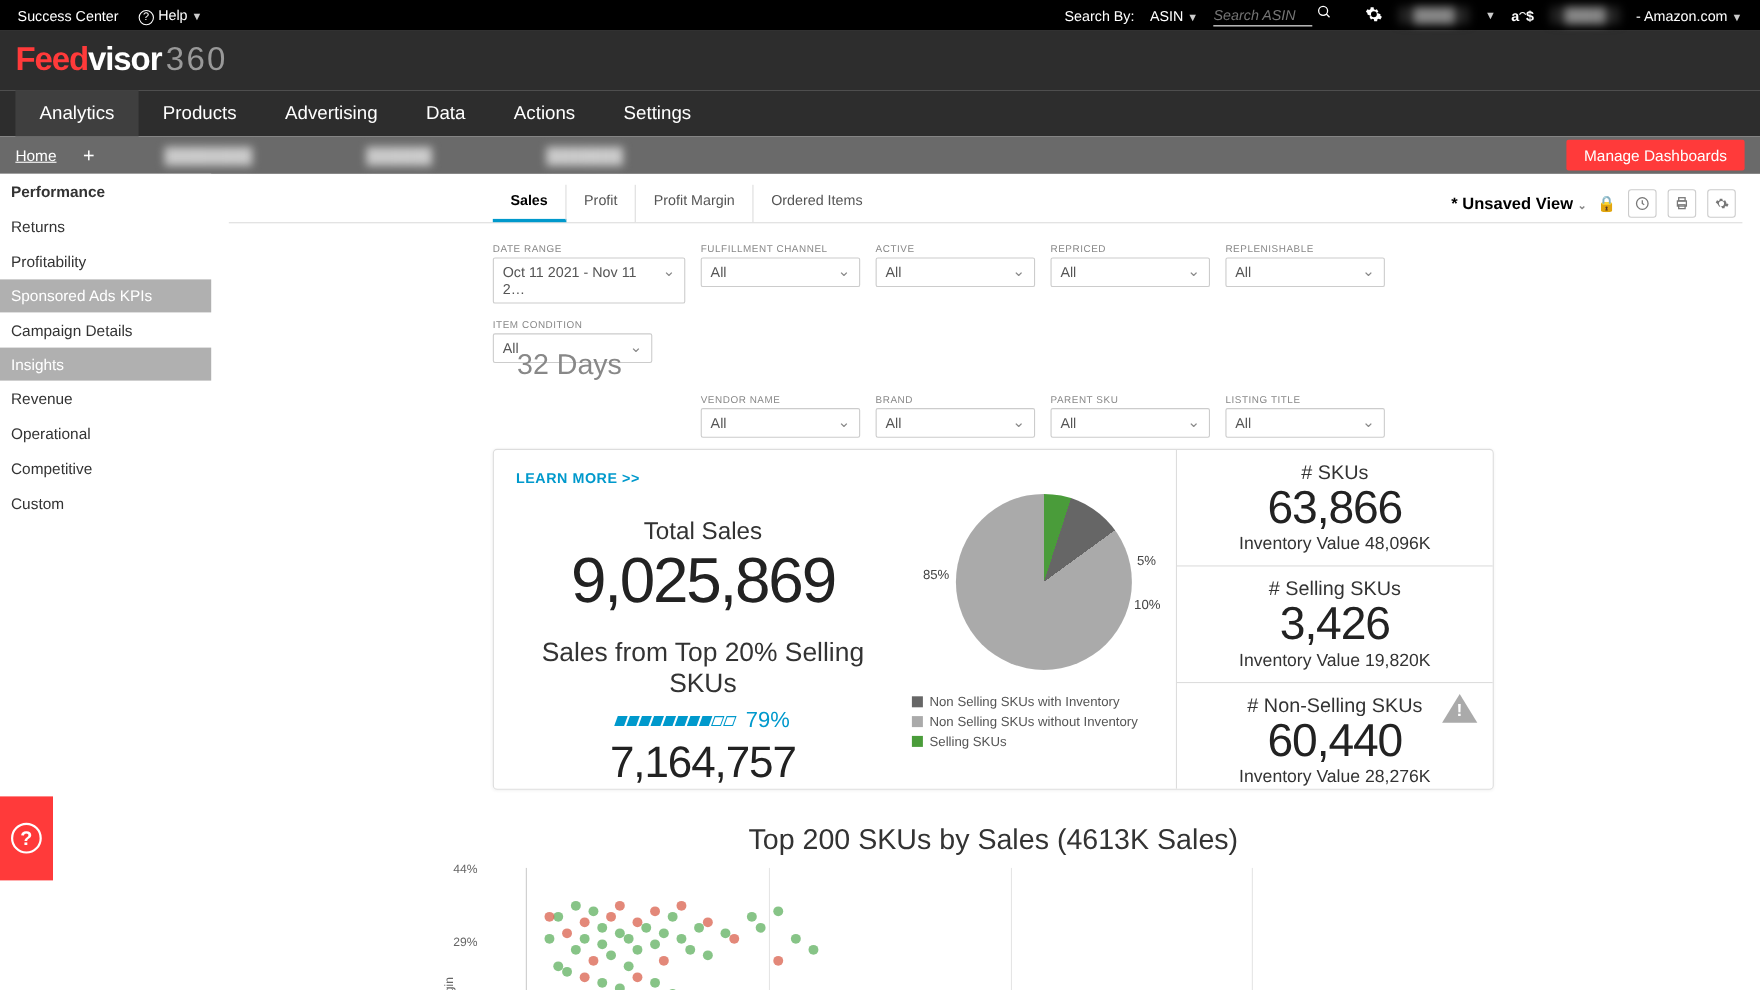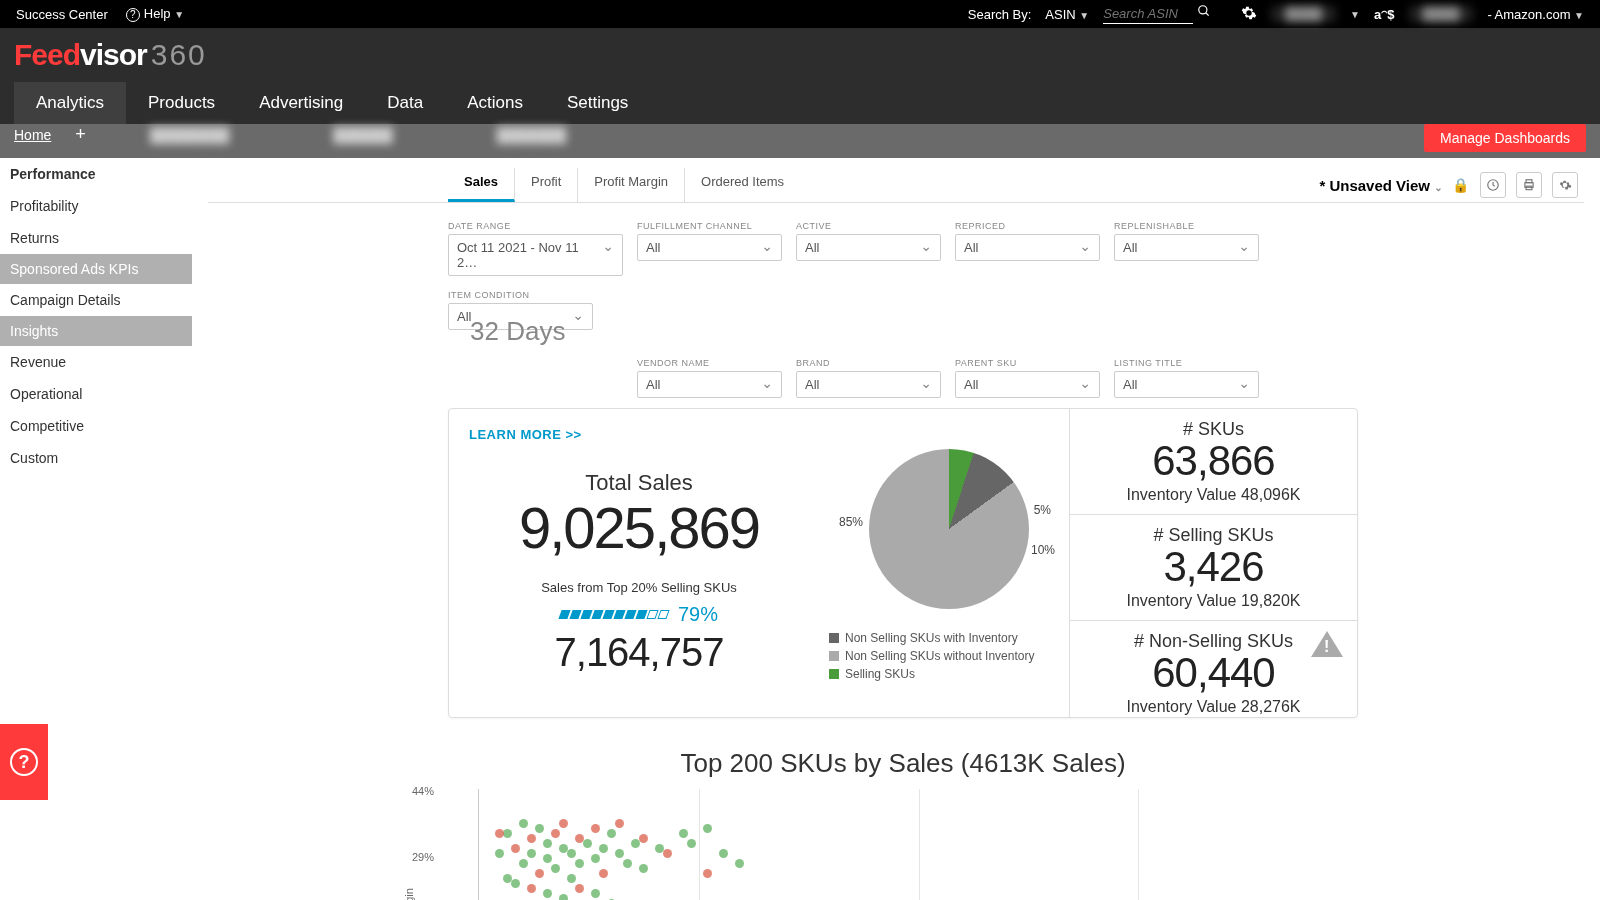--- a/index.html
+++ b/index.html
@@ -9,21 +9,21 @@
 .topbar .right { gap:14px;}
 .topbar .search-input { background:transparent; border:none; border-bottom:1px solid #fff; color:#fff; font-style:italic; font-size:13px; width:90px; padding:2px 0;}
 .topbar .masked { filter:blur(4px); color:#888; background:#222; border-radius:3px; padding:0 14px; height:16px;}
 .brandbar { background:#2d2d2d; height:54px; display:flex; align-items:center; padding-left:14px;}
 .brand-feed { color:#ff3a3a; font-size:30px; font-weight:600; letter-spacing:-1px;}
 .brand-visor { color:#fff; font-size:30px; font-weight:600; letter-spacing:-1px;}
 .brand-360 { color:#999; font-size:30px; font-weight:300; margin-left:4px; letter-spacing:2px;}
 .navbar { background:#2d2d2d; height:42px; display:flex; align-items:stretch; padding-left:14px;}
 .navbar .tab { color:#fff; font-size:17px; padding:0 22px; display:flex; align-items:center; cursor:pointer;}
 .navbar .tab.active { background:#3f3f3f; }
-.subnav { background:#6a6a6a; height:34px; display:flex; align-items:flex-start; padding:0 14px; color:#fff; font-size:14px; justify-content:space-between;}
+.subnav { background:#6a6a6a; height:34px; display:flex; align-items:center; padding:0 14px; color:#fff; font-size:14px; justify-content:space-between;}
 .subnav .left { display:flex; align-items:center; gap:24px;}
 .subnav .home { text-decoration:underline; cursor:pointer;}
 .subnav .plus { font-size:18px; cursor:pointer;}
 .subnav .blur-item { filter:blur(4px); color:#ccc; padding:0 40px; }
 .manage-btn { background:#ff3a3a; color:#fff; border:none; padding:6px 16px; font-size:14px; border-radius:2px; cursor:pointer;}
 .body { display:flex; height:calc(900px - 28px - 54px - 42px - 34px); }
 .sidebar { width:192px; background:#fff; font-size:14px;}
 .sidebar .section { background:#b0b0b0; color:#fff; padding:7px 10px; font-size:14px;}
 .sidebar .item { padding:8px 10px; color:#333; cursor:pointer;}
 .sidebar .item.active { font-weight:700; }
@@ -41,21 +41,21 @@
 .filter label { font-size:9px; color:#888; letter-spacing:0.5px; text-transform:uppercase;}
 .filter .sel { border:1px solid #ccc; border-radius:2px; padding:5px 24px 5px 8px; font-size:13px; color:#555; width:145px; background:#fff; position:relative; cursor:pointer;}
 .filter .sel::after { content:"⌄"; position:absolute; right:8px; top:3px; color:#888; font-size:14px;}
 .filter .sel.wide { width:175px;}
 .days-label { position:absolute; left:470px; top:316px; font-size:26px; color:#888; font-weight:300;}
 .summary-card { border:1px solid #ddd; border-radius:4px; margin-left:240px; width:910px; height:310px; display:flex; box-shadow:0 1px 3px rgba(0,0,0,0.05);}
 .sc-left { width:380px; padding:18px 20px;}
 .learn-more { color:#0099cc; font-size:13px; font-weight:600; letter-spacing:0.5px;}
 .ts-label { font-size:22px; color:#333; margin-top:28px; text-align:center;}
 .ts-value { font-size:58px; color:#222; text-align:center; font-weight:400; letter-spacing:-2px; line-height:1.1;}
-.ts-sub { font-size:13px; color:#333; text-align:center; margin-top:20px;}
+.ts-sub { font-size:24px; color:#333; text-align:center; margin-top:20px;}
 .ts-bar { display:flex; gap:2px; justify-content:center; margin-top:8px; align-items:center;}
 .ts-bar .seg { width:9px; height:9px; transform:skewX(-20deg);}
 .ts-bar .seg.f { background:#0099cc; }
 .ts-bar .seg.e { background:#fff; border:1px solid #0099cc; }
 .ts-pct { color:#0099cc; font-size:20px; margin-left:8px; font-weight:400;text-align:center;}
 .ts-sub-val { font-size:40px; color:#222; text-align:center; letter-spacing:-1px; margin-top:4px;}
 .sc-mid { width:240px; padding-top:40px; display:flex; flex-direction:column; align-items:center;}
 .pie-wrap { position:relative; width:160px; height:160px;}
 .pie { width:160px; height:160px; border-radius:50%; background:conic-gradient(#4a9c3a 0deg 18deg, #666 18deg 54deg, #aaa 54deg 360deg); transform:rotate(0deg);}
 .pie-label { position:absolute; font-size:12px; color:#444;}
@@ -140,22 +140,22 @@
     <span class="blur-item">████████</span>
     <span class="blur-item">██████</span>
     <span class="blur-item">███████</span>
   </div>
   <button class="manage-btn">Manage Dashboards</button>
 </div>
 
 <div class="body">
   <div class="sidebar" id="sidebar">
       <div class="item active">Performance</div>
+      <div class="item">Returns</div>
       <div class="item">Profitability</div>
-      <div class="item">Returns</div>
       <div class="section">Sponsored Ads KPIs</div>
       <div class="item">Campaign Details</div>
       <div class="section">Insights</div>
       <div class="item">Revenue</div>
       <div class="item">Operational</div>
       <div class="item">Competitive</div>
       <div class="item">Custom</div>
     </div>
 
   <div class="main">

